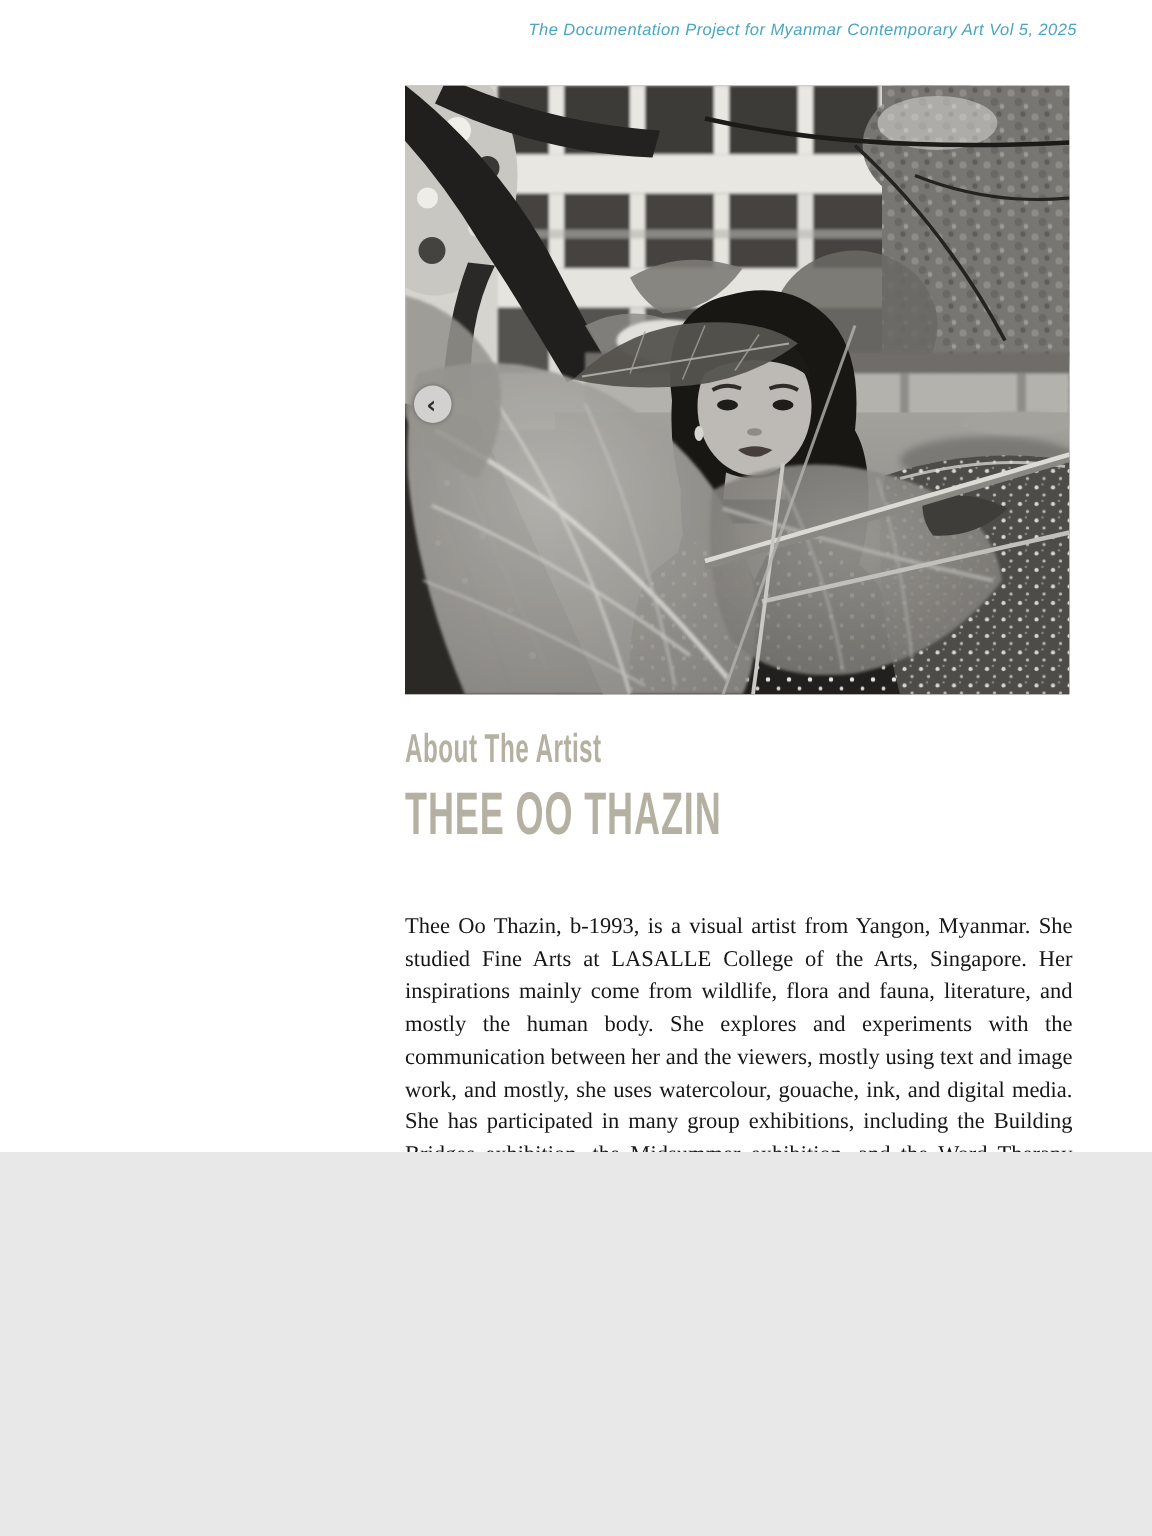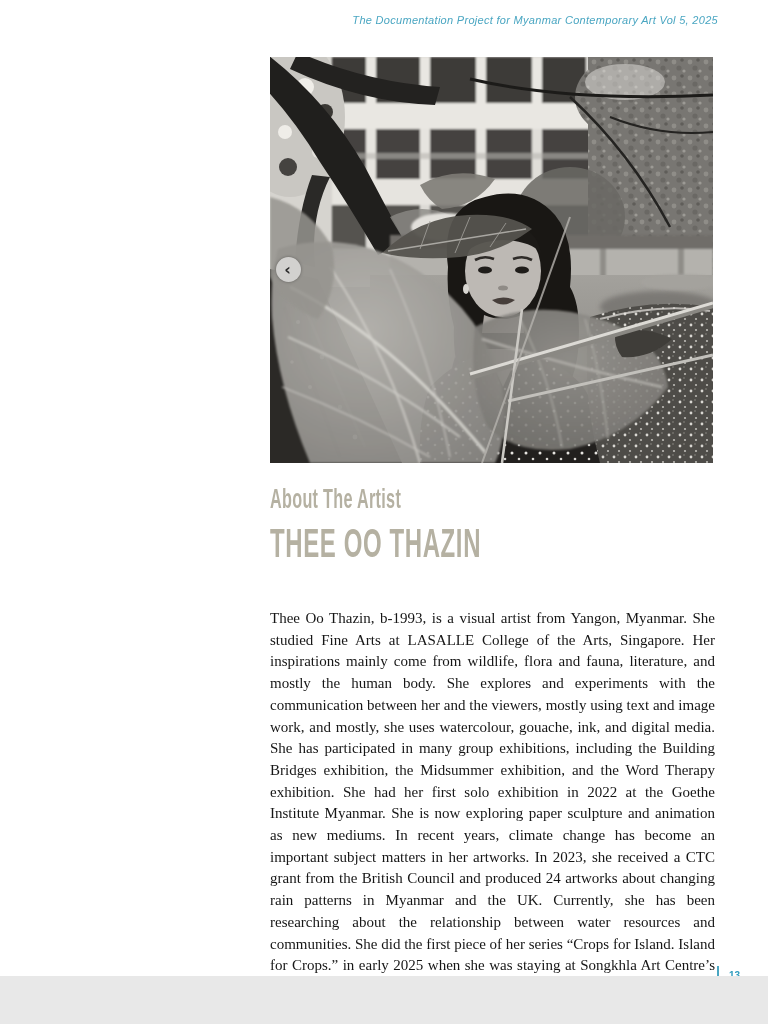--- a/index.html
+++ b/index.html
@@ -4,21 +4,21 @@
 <style>
   :root{
     --accent:#4aa6c2;
     --page-num:#2f9cbe;
     --heading-tan:#b5b1a2;
   }
   *{margin:0;padding:0;box-sizing:border-box;}
   html,body{background:#e8e8e8;}
   .page{
     position:relative;
-    width:768px;height:976px;
+    width:768px;height:768px;
     background:#ffffff;
     overflow:hidden;
     font-family:"Liberation Sans",sans-serif;
   }
   .journal-line{
     position:absolute;
     top:14px;right:50px;
     font-size:11px;
     font-style:italic;
     letter-spacing:.3px;

